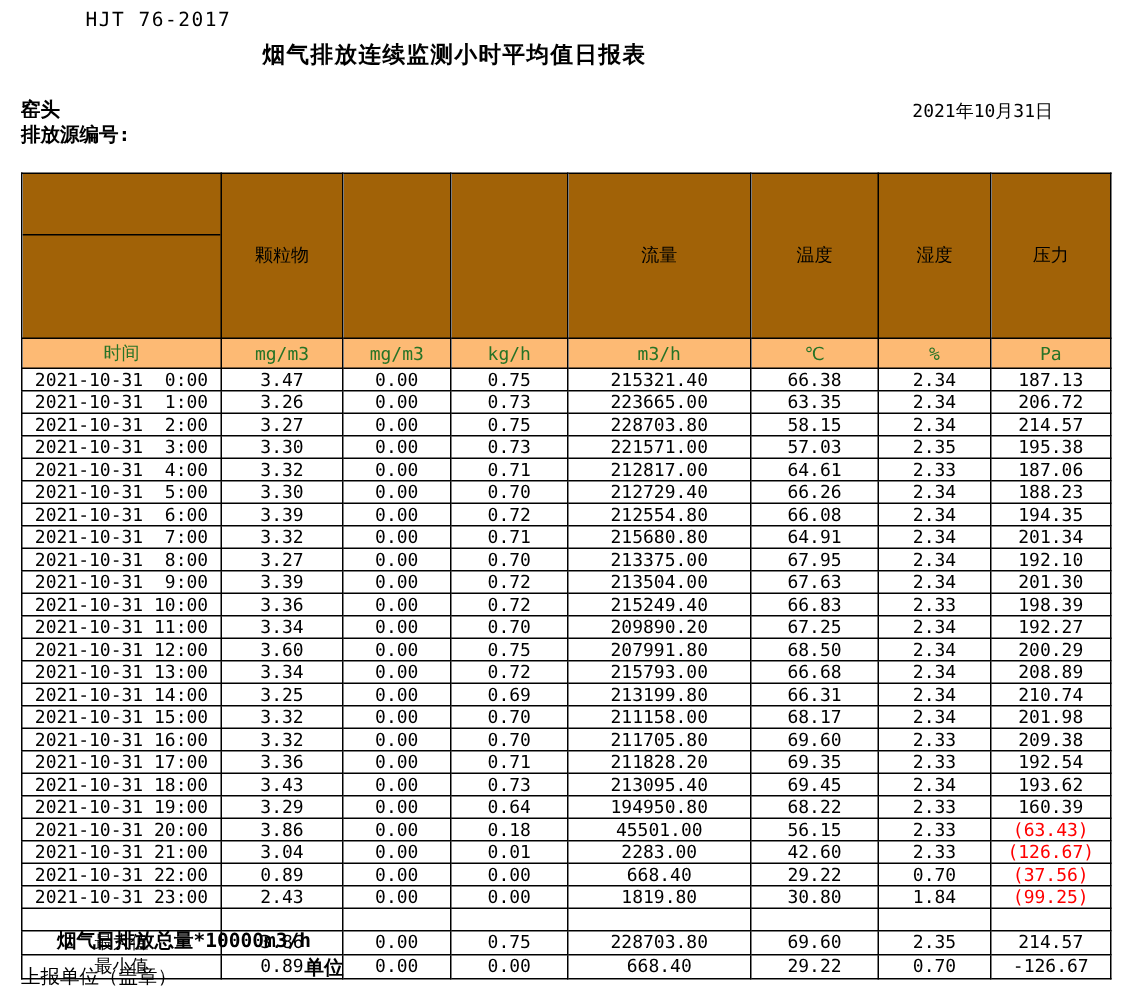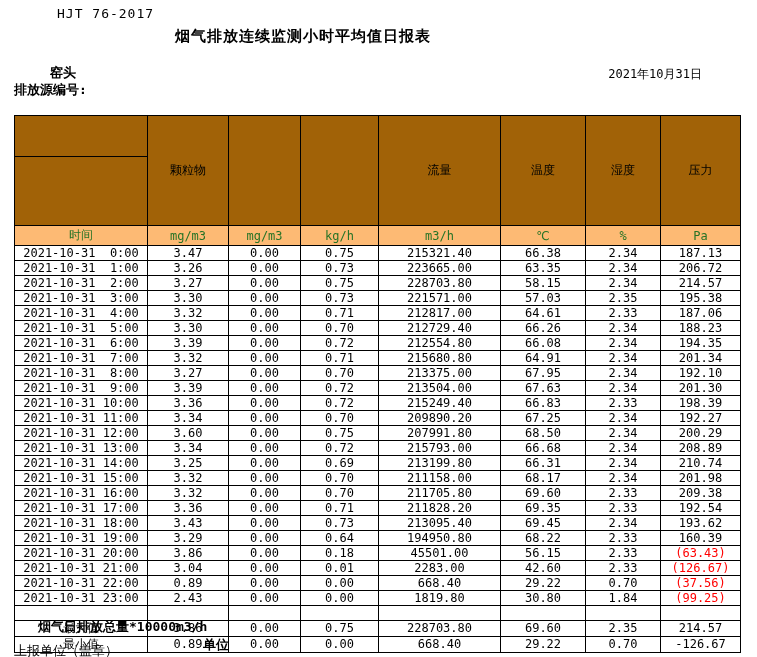--- a/index.html
+++ b/index.html
@@ -2,21 +2,21 @@
 <html><head>
 <meta charset="utf-8">
 <style>
   html,body{margin:0;padding:0;}
   body{
     width:757px;height:657px;position:relative;background:#ffffff;
     font-family:"DejaVu Sans Mono","DejaVu Sans",monospace;color:#000;
   }
   .std{position:absolute;left:14px;top:6px;font-size:13px;font-weight:normal;letter-spacing:1px;margin-left:43px;}
   .title{position:absolute;left:175px;top:27px;font-size:15px;font-weight:bold;letter-spacing:1px;}
-  .site{position:absolute;left:14px;top:64px;font-size:13px;font-weight:bold;margin-left:36px;}
+  .site{position:absolute;left:14px;top:64px;font-size:13px;font-weight:bold;}
   .src{position:absolute;left:14px;top:81px;font-size:13px;font-weight:bold;}
   .date{position:absolute;right:55px;top:66px;font-size:12px;}
 
   table.report{
     position:absolute;left:14px;top:115px;width:726px;
     border-collapse:collapse;table-layout:fixed;
   }
   table.report th,table.report td{
     border:1px solid #000;padding:0;margin:0;text-align:center;
     font-size:12px;font-weight:normal;overflow:hidden;white-space:pre;

